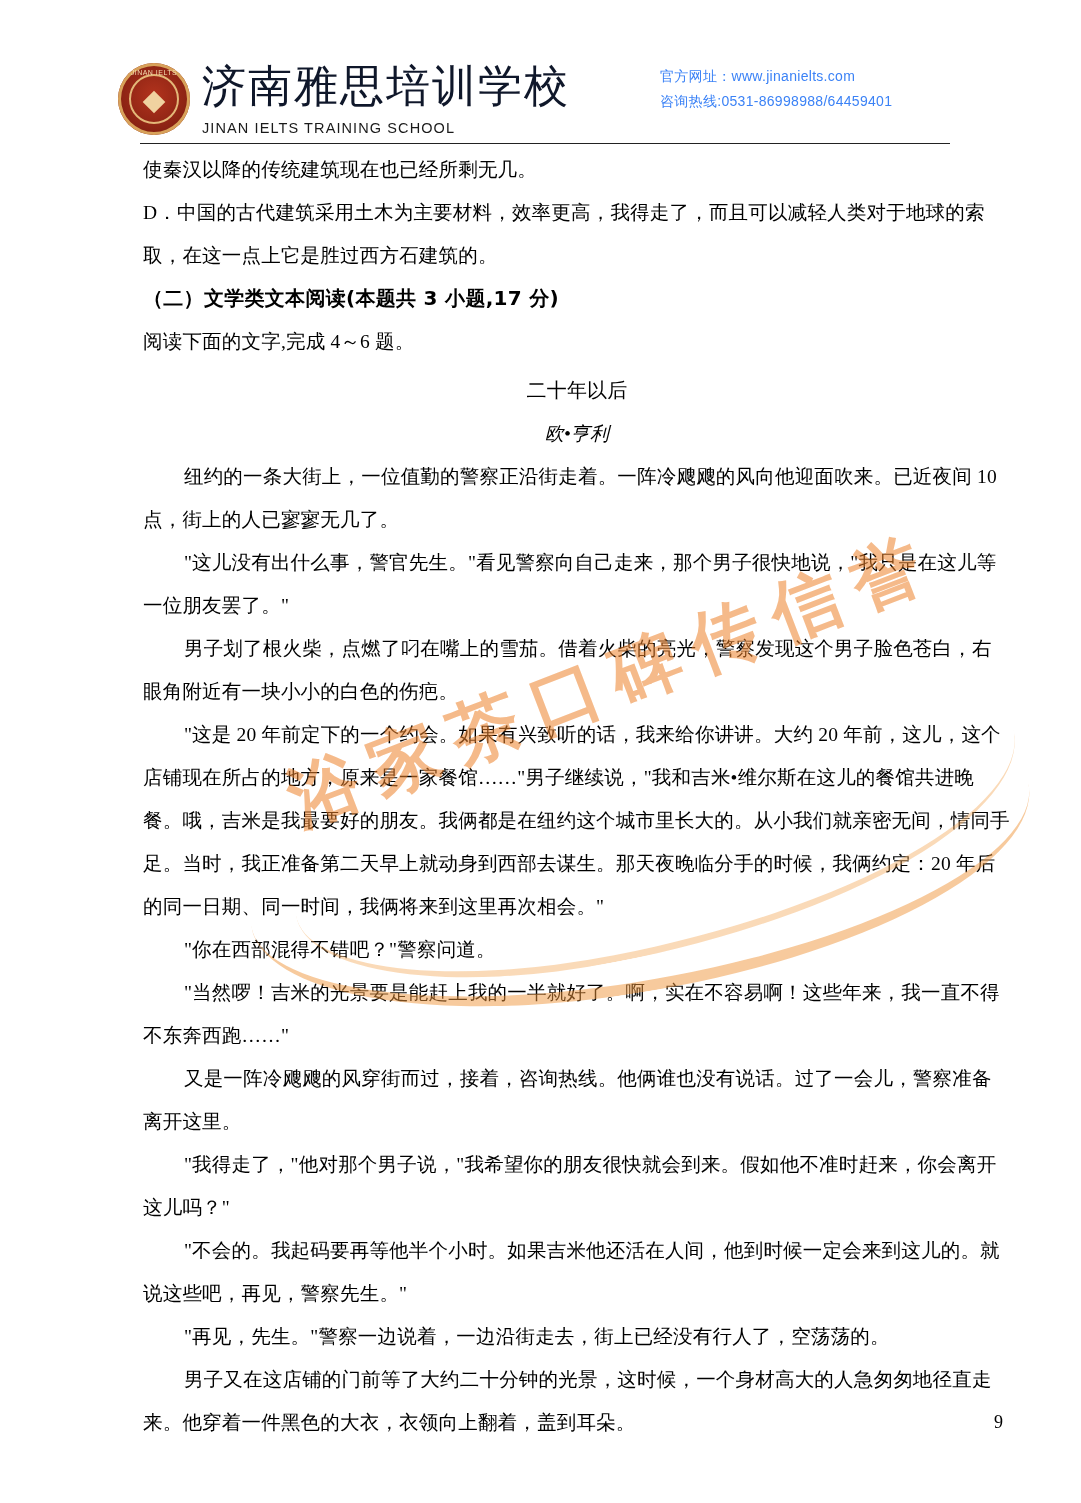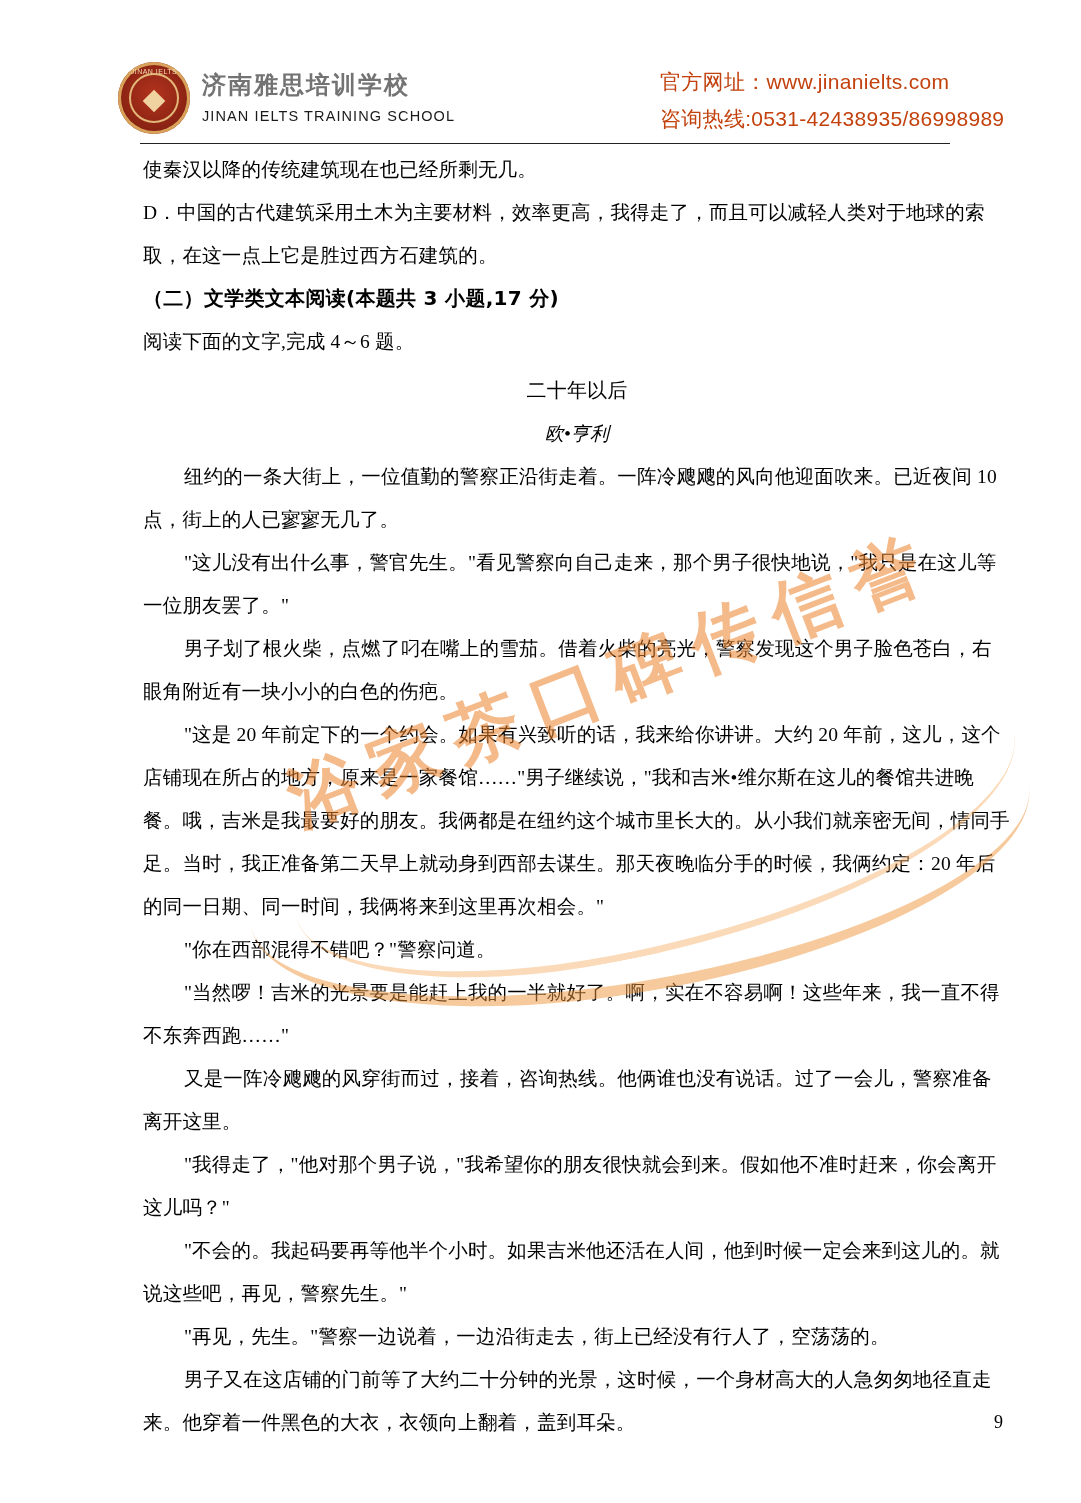--- a/index.html
+++ b/index.html
@@ -72,42 +72,42 @@
     text-align: center;
     font-size: 7px;
     letter-spacing: .5px;
     color: #f5dcb2;
     font-family: "Liberation Sans", sans-serif;
   }
   .logo-text {
     margin-left: 12px;
   }
   .logo-cn {
-    font-size: 24px;
-    font-weight: bold;
+    font-size: 44px;
+    font-weight: normal;
     letter-spacing: 2px;
-    color: #737373;
+    color: #0f172a;
     font-family: "DejaVu Sans", "Liberation Sans", sans-serif;
     line-height: 1.1;
   }
   .logo-en {
     font-size: 14.5px;
     letter-spacing: 1.1px;
     color: #1a1a1a;
     font-family: "Liberation Sans", sans-serif;
     margin-top: 10px;
   }
   .header-contact {
     position: absolute;
     left: 660px;
     top: 12px;
     font-family: "Liberation Sans", "DejaVu Sans", sans-serif;
-    font-size: 21px;
+    font-size: 14px;
     line-height: 1.75;
-    color: #c2410c;
+    color: #3b82f6;
     letter-spacing: .3px;
   }
   .hr-line {
     position: absolute;
     left: 140px;
     top: 143px;
     width: 810px;
     height: 1px;
     background: #222;
   }
@@ -212,21 +212,21 @@
       <div class="logo-seal">
         <div class="seal-top">JINAN IELTS</div>
       </div>
       <div class="logo-text">
         <div class="logo-cn">济南雅思培训学校</div>
         <div class="logo-en">JINAN IELTS TRAINING SCHOOL</div>
       </div>
     </div>
     <div class="header-contact">
       <div>官方网址：www.jinanielts.com</div>
-      <div>咨询热线:0531-42438935/86998989</div>
+      <div>咨询热线:0531-86998988/64459401</div>
     </div>
   </div>
   <div class="hr-line"></div>
 
   <div class="watermark">
     <div class="wm-swoosh"></div>
     <div class="wm-swoosh2"></div>
     <div class="wm-text">浴家茶口碑传信誉</div>
   </div>
 

